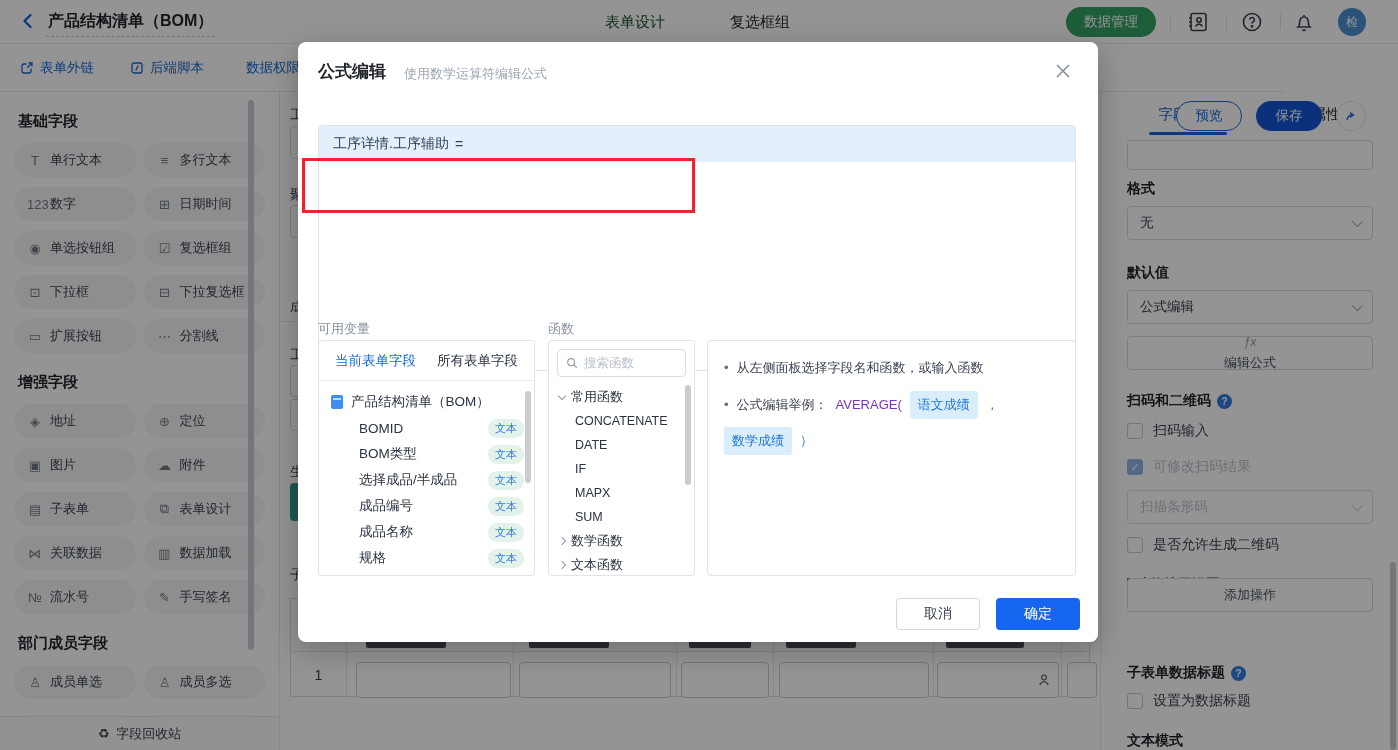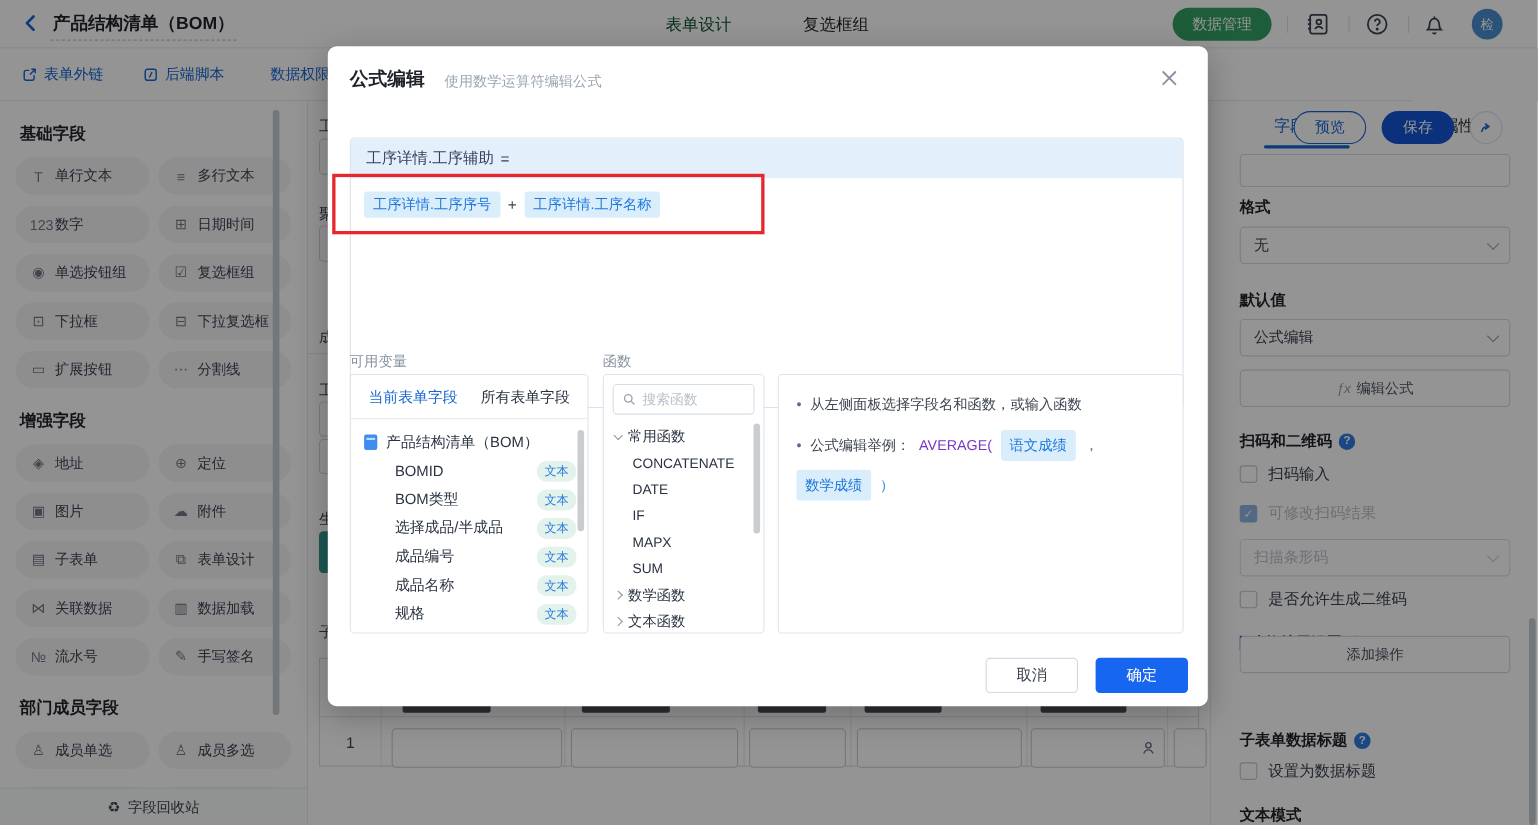--- a/index.html
+++ b/index.html
@@ -57,21 +57,21 @@
   .rsb-tab { font-size:14.5px; color:#1f2329; cursor:pointer; padding:11px 4px; position:relative; }
   .rsb-tab.active { color:#1766d1; }
   .rsb-tab.active::after { content:""; position:absolute; left:-6px; right:-6px; bottom:0; height:3px; background:#1766d1; border-radius:2px; }
   .rs-lab { position:absolute; font-size:14px; font-weight:bold; color:#1f2329; display:flex; align-items:center; gap:6px; }
   .rs-input { position:absolute; left:26px; width:246px; height:30px; border:1px solid #d6dae0; border-radius:4px; background:#fff; }
   .rs-select { position:absolute; left:26px; width:246px; height:34px; border:1px solid #d6dae0; border-radius:4px; background:#fff; font-size:13.5px; color:#3c4250; display:flex; align-items:center; padding:0 12px; cursor:pointer; }
   .rs-select .chev { margin-left:auto; }
   .chev { width:8px; height:8px; border-right:1.6px solid #9aa2ad; border-bottom:1.6px solid #9aa2ad; transform:rotate(45deg) translateY(-2px); flex:none; }
   .rs-select.disabled { color:#bcc2cb; border-color:#dde1e6; }
   .rs-select.disabled .chev { border-color:#cdd2d9; }
-  .rs-btn { position:absolute; left:26px; width:246px; height:34px; border:1px solid #d6dae0; border-radius:4px; background:#fff; font-size:13px; color:#4a5260; display:flex; align-items:center; justify-content:center; gap:5px; cursor:pointer; }
+  .rs-btn { position:absolute; left:26px; width:246px; height:34px; border:1px solid #d6dae0; border-radius:4px; background:#fff; font-size:13px; color:#4a5260; display:flex; align-items:center; justify-content:center; gap:5px; cursor:pointer;flex-direction:column; }
   .fxg { color:#9aa3af; font-style:italic; font-size:12.5px; }
   .cbrow { position:absolute; left:26px; display:flex; align-items:center; gap:10px; font-size:14px; color:#3c4250; cursor:pointer; }
   .cb { width:16px; height:16px; border:1.5px solid #c3c8d0; border-radius:3px; background:#fff; flex:none; display:flex; align-items:center; justify-content:center; font-size:11px; color:#fff; }
   .cb.on { background:#8fb4e6; border-color:#8fb4e6; }
   .cbrow.muted { color:#bcc2cb; }
   .qmark { width:15px; height:15px; border-radius:50%; background:#2f7de0; color:#fff; font-size:10.5px; font-weight:bold; display:flex; align-items:center; justify-content:center; flex:none; cursor:pointer; }
   .bluebar { width:3px; height:14px; background:#1766d1; border-radius:1px; display:inline-block; }
   .rsb-thumb { position:absolute; right:2px; top:470px; width:6px; height:188px; border-radius:3px; background:#c9cdd2; }
 
   
@@ -429,25 +429,20 @@
     <div class="m-sub">使用数学运算符编辑公式</div>
     <svg class="m-close" viewBox="0 0 20 20" fill="none" stroke="currentColor" stroke-width="1.6" stroke-linecap="round">
         <path d="M5 5l10 10M15 5L5 15"></path>
       </svg>
 
     <div class="f-box">
       <div class="f-head">
         <span>工序详情.工序辅助</span>
         <span>=</span>
       </div>
-      <div class="f-body">
-        <span class="chip">工序详情.工序序号</span>
-        <span class="f-op">+</span>
-        <span class="chip">工序详情.工序名称</span>
-      </div>
     </div>
 
     <div class="col-lab" style="left:20px;top:278px">可用变量</div>
     <div class="col-lab" style="left:250px;top:278px">函数</div>
 
     <div class="panel p-vars">
       <div class="v-tabs">
         <span class="v-tab active">当前表单字段</span>
         <span class="v-tab">所有表单字段</span>
       </div>

